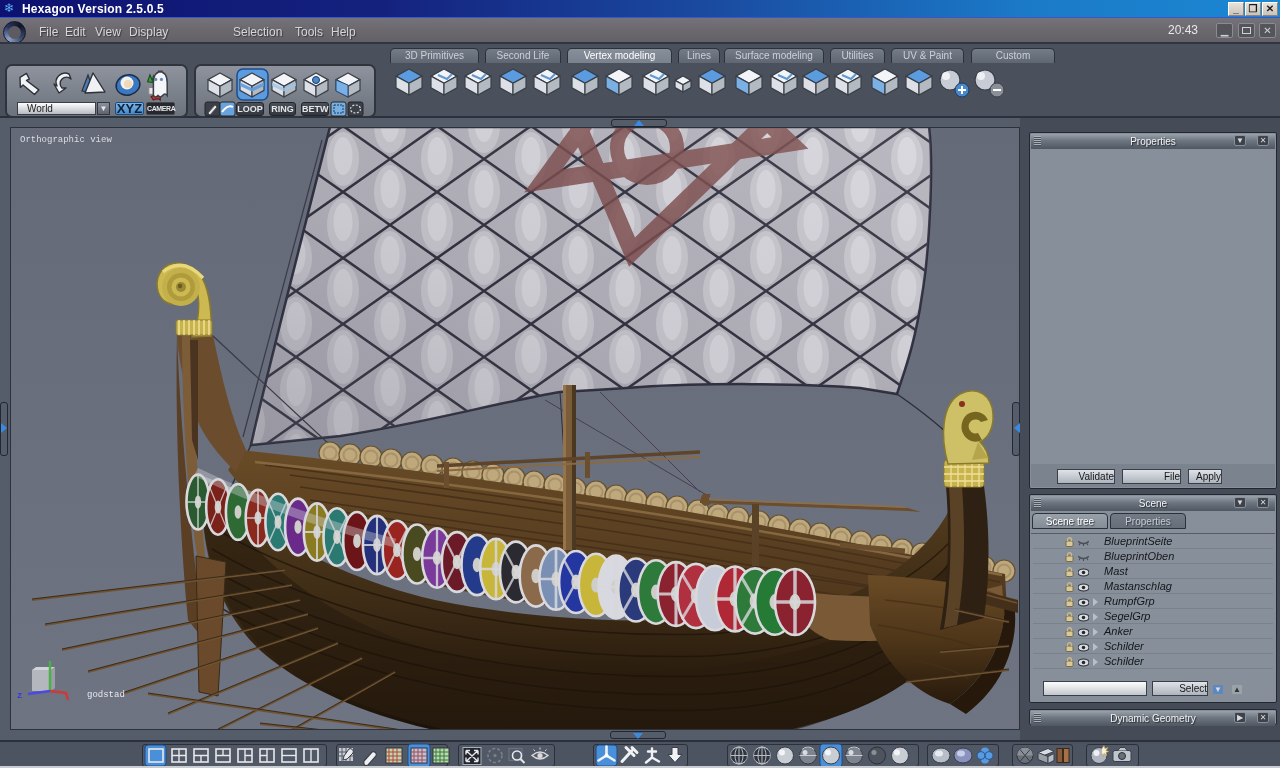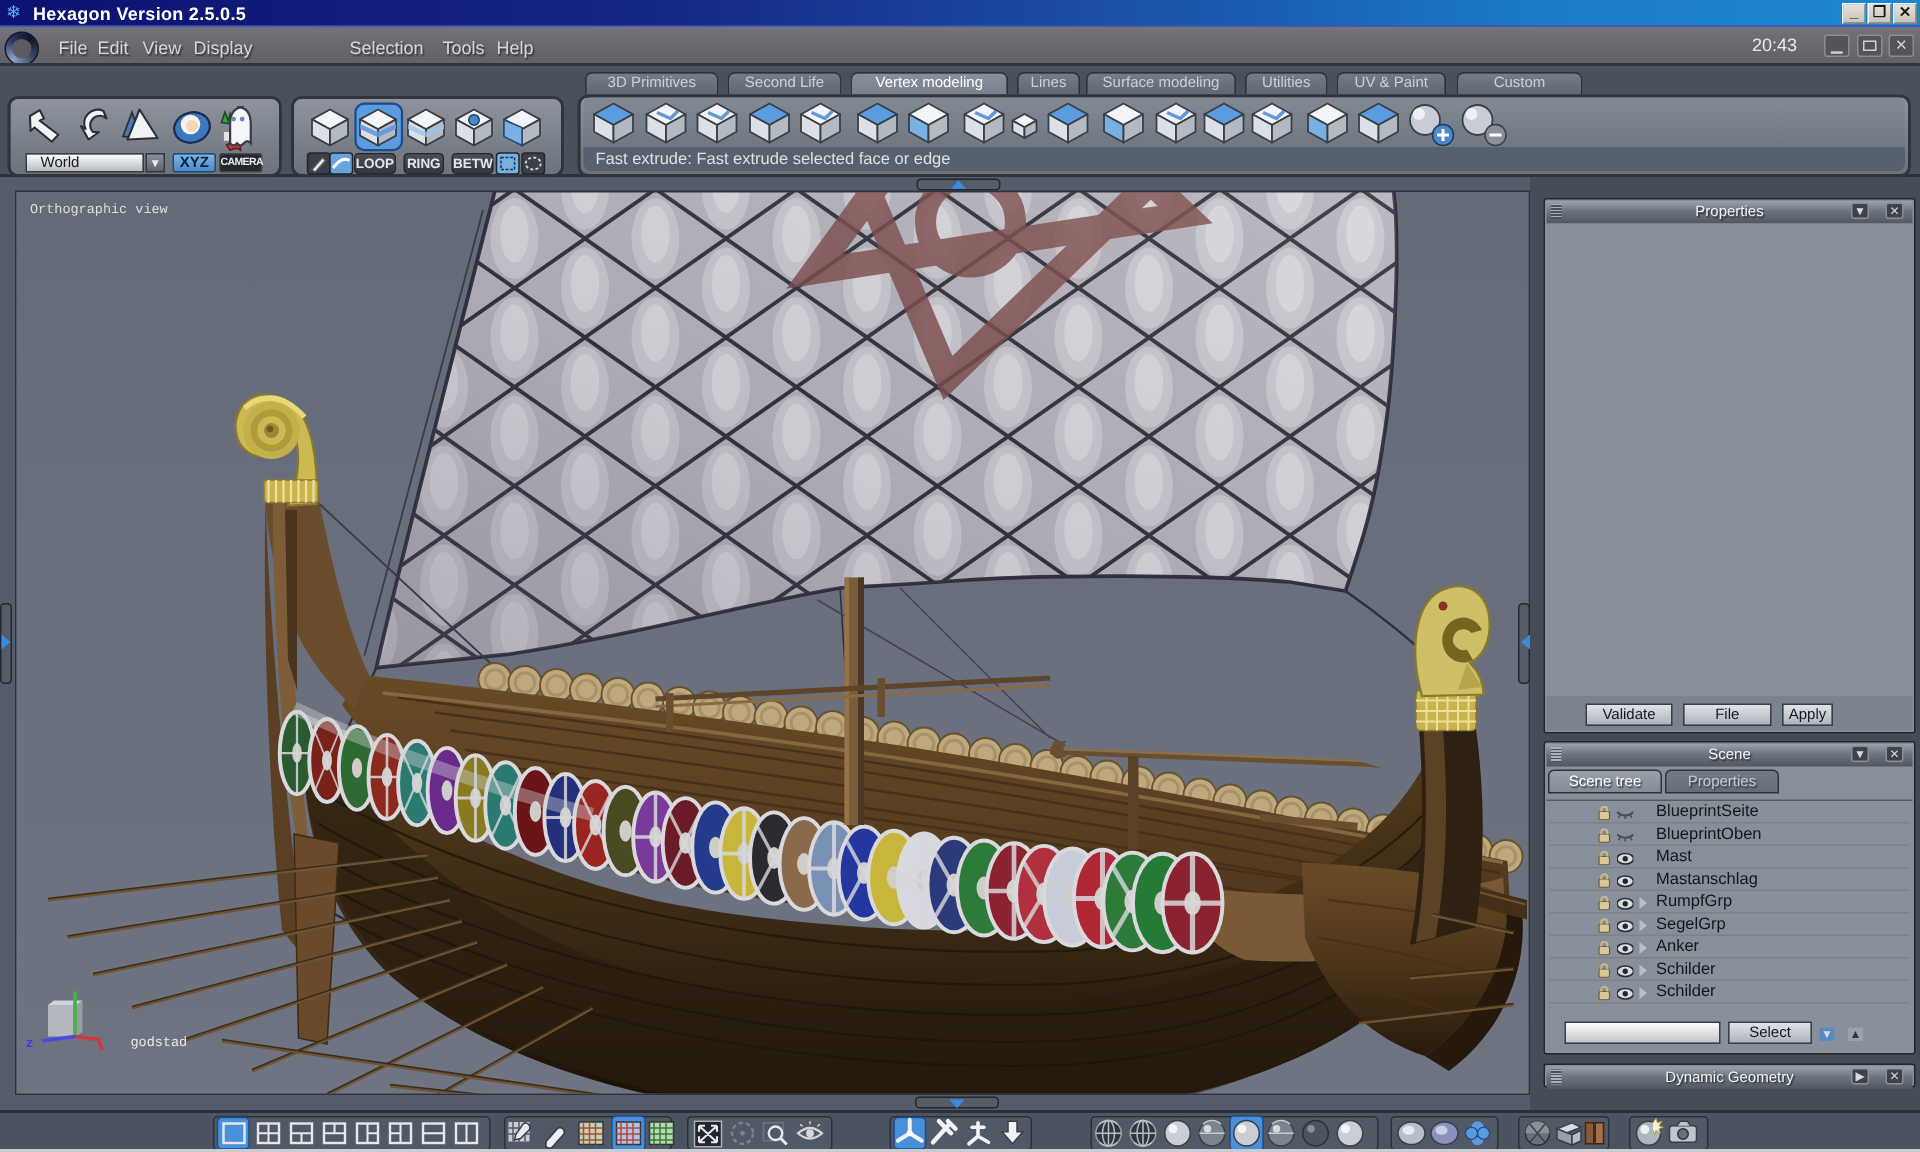--- a/index.html
+++ b/index.html
@@ -45,21 +45,21 @@
   background:linear-gradient(180deg,#828a96,#6e7682); border-radius:5px 5px 0 0; }
 #statusbar { position:absolute; left:2px; right:2px; bottom:2px; height:16px; background:#57606e;
   border-radius:0 0 5px 5px; color:#dde0e4; font-size:11px; line-height:16px; padding-left:8px; }
 
 
 #worldsel { left:17px; top:58px; width:79px; height:13px; background:linear-gradient(180deg,#fdfdfd,#b8bcc2);
   border:1px solid #3a3f47; color:#1c1c1c; font-size:10px; line-height:12px; padding-left:9px; }
 #worldarr { left:97px; top:58px; width:13px; height:13px; background:linear-gradient(180deg,#8a8f99,#5e636d);
   border:1px solid #32363e; color:#e8e8ec; font-size:8px; text-align:center; line-height:12px; }
 #xyzbtn { left:115px; top:58px; width:29px; height:13px; background:linear-gradient(180deg,#7cb5e8,#4a8ac8);
-  border:1px solid #1d4c7c; border-radius:2px; color:#0c2038; font-weight:bold; font-size:10px; text-align:center; line-height:12px; }
+  border:1px solid #1d4c7c; border-radius:2px; color:#0c2038; font-weight:bold; font-size:13px; text-align:center; line-height:12px; }
 #cambtn { left:146px; top:58px; width:29px; height:13px; background:#25282e; border:1px solid #44484e; border-radius:2px;
   color:#e8e8ea; font-size:7px; font-weight:bold; text-align:center; line-height:12px; letter-spacing:-0.4px; }
 .smbtn { position:absolute; top:0px; height:14px; background:linear-gradient(180deg,#4a4f58,#33373e);
   border:1px solid #22262c; border-radius:3px; color:#e4e6ea; font-weight:bold; font-size:9px; text-align:center; line-height:13px; }
 
 
 #viewport { left:0; top:118px; width:1020px; height:622px; background:#565d6a; }
 #vpcanvas { left:10px; top:9px; width:1010px; height:603px; background:#6c7280; border:1px solid #2c313a; }
 .vptab { background:#565d6a; border:1px solid #23272f; }
 
@@ -71,21 +71,21 @@
   color:#f2f3f5; font-size:10px; text-align:center; line-height:15px; text-shadow:1px 1px 1px #2a2e34; }
 .pbtn { position:absolute; top:2px; width:12px; height:11px; background:#3d424b; border:1px solid #8a9098;
   border-radius:2px; color:#d8dade; font-size:8px; text-align:center; line-height:10px; }
 .grip { position:absolute; left:4px; top:3px; width:7px; height:10px;
   background:repeating-linear-gradient(180deg,#aab0b8 0 1px,#4a5058 1px 2px); }
 .ptab { position:absolute; height:16px; border:1px solid #2c323a; border-radius:4px 4px 0 0;
   font-size:10px; text-align:center; line-height:15px; }
 .treerow { position:absolute; left:2px; right:2px; height:15px; border-bottom:1px solid #79818b;
   color:#15161a; font-size:11px; line-height:15px; }
 .pushbtn { position:absolute; height:15px; background:linear-gradient(180deg,#dfe3e8,#aeb4bc);
-  border:1px solid #3a3f47; color:#17181c; font-size:10px; text-align:center; line-height:14px; }
+  border:1px solid #3a3f47; color:#17181c; font-size:10px; text-align:right; line-height:14px; }
 
 
 #bottombar { left:0; top:740px; width:1280px; height:28px; background:#4d5461; border-top:2px solid #2b303a; }
 #bottombar::after { content:""; position:absolute; left:0; bottom:0; width:1280px; height:2px; background:#c9ccd1; }
 .bgroup { position:absolute; top:2px; height:23px; border:1px solid #2b303a; border-radius:3px; background:#525966; }
 </style>
 </head>
 <body>
 <div id="root">
 
@@ -128,24 +128,20 @@
     <div class="abs smbtn" style="left:301px; top:58px; width:28px;">BETW</div>
     <div id="tabrow" class="abs">
       <div class="tab" style="left:5px; width:89px;">3D Primitives</div>
       <div class="tab" style="left:100px; width:76px;">Second Life</div>
       <div class="tab active" style="left:182px; width:105px;">Vertex modeling</div>
       <div class="tab" style="left:293px; width:42px;">Lines</div>
       <div class="tab" style="left:339px; width:100px;">Surface modeling</div>
       <div class="tab" style="left:445px; width:55px;">Utilities</div>
       <div class="tab" style="left:506px; width:73px;">UV &amp; Paint</div>
       <div class="tab" style="left:586px; width:84px;">Custom</div>
-    </div>
-    <div id="tabgroup" class="abs groupbox">
-      <div id="iconrow"></div>
-      <div id="statusbar">Fast extrude: Fast extrude selected face or edge</div>
     </div>
     <svg id="tbicons" class="abs" style="left:0; top:0;" width="1280" height="76" viewBox="0 0 1280 76">
         <g transform="translate(30,40)">
           <path d="M-9,-8 L-2,-11 L0,-5 L-3,-4 L8,7 L3,11 L-7,0 L-10,2 Z" fill="#f2f3f6" stroke="#2c3038" stroke-width="1.4" stroke-linejoin="round" transform="rotate(-8)"></path>
         </g>
 <g transform="translate(63,40)">
           <path d="M6,-10 A9,9 0 0 0 -6,2 L-9,0 L-4,9 L3,4 L-1,4 A6,6 0 0 1 8,-5 Z" fill="#f2f3f6" stroke="#2c3038" stroke-width="1.4" stroke-linejoin="round"></path>
         </g>
 <g transform="translate(95,40)">
           <path d="M-13,7 L-7,-9 L-1,8 Z" fill="#4a7ab8" stroke="#2c3038" stroke-width="1.2"></path>
@@ -690,21 +686,21 @@
       <div class="pushbtn" style="left:158px; bottom:4px; width:34px;">Apply</div>
     </div>
 
     <div class="panel" style="top:376px; height:209px;">
       <div class="ptitle">Scene</div>
       <div class="grip"></div>
       <div class="pbtn" style="right:30px;">▼</div>
       <div class="pbtn" style="right:7px;">✕</div>
       <div class="ptab" style="left:2px; top:18px; width:76px; background:linear-gradient(180deg,#98a0aa,#848c96); color:#fff; text-shadow:1px 1px 1px #3a3e44;">Scene tree</div>
       <div class="ptab" style="left:80px; top:18px; width:76px; background:linear-gradient(180deg,#727a86,#666e7a); color:#c6cad0; text-shadow:1px 1px 1px #3a3e44;">Properties</div>
-      <div id="treearea" style="position:absolute; left:1px; right:1px; top:38px; height:141px; background:#87909a; border-top:1px solid #555c66;">
+      <div id="treearea" style="position:absolute; left:1px; right:1px; top:38px; height:141px; background:#87909a; border-top:1px solid #555c66;font-style:italic;">
           <div class="treerow" style="top:0px;">
             <svg style="position:absolute;left:32px;top:3px;" width="9" height="10" viewBox="0 0 9 10">
               <rect x="1" y="4" width="7" height="5.5" rx="1" fill="#d8c89a" stroke="#6a5a30" stroke-width="0.8"></rect>
               <path d="M2.5,4 V2.8 a2,2 0 0 1 4,0 V4" fill="none" stroke="#c8b88a" stroke-width="1.4"></path>
             </svg>
             <svg style="position:absolute;left:45px;top:4px;" width="11" height="9" viewBox="0 0 10 8">
               <path d="M0,3 Q5,7 10,3" fill="none" stroke="#4a5058" stroke-width="1.4"></path>
               <path d="M2,4.5 l-1,2 M5,5.2 l0,2 M8,4.5 l1,2" stroke="#4a5058" stroke-width="1"></path>
             </svg>
             <span style="position:absolute;left:71px;">BlueprintSeite</span>

